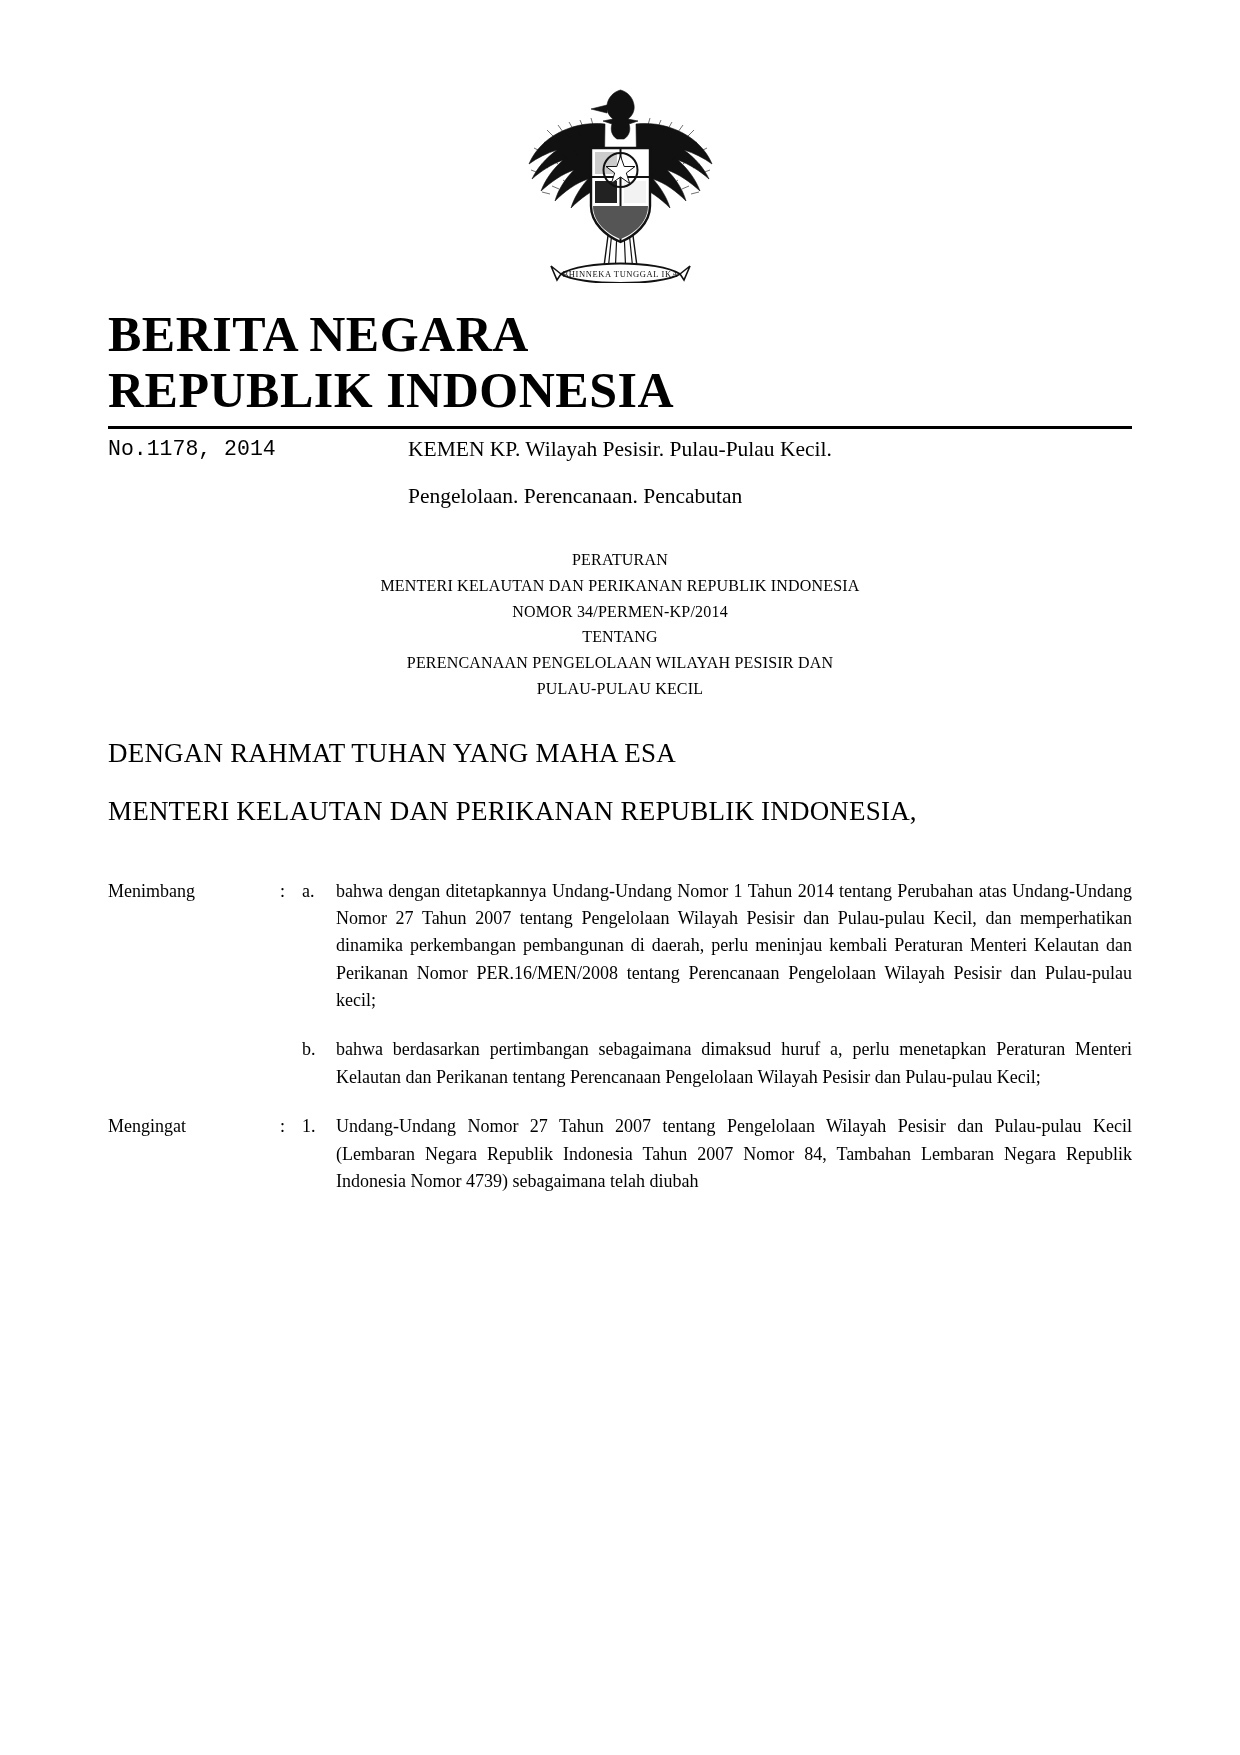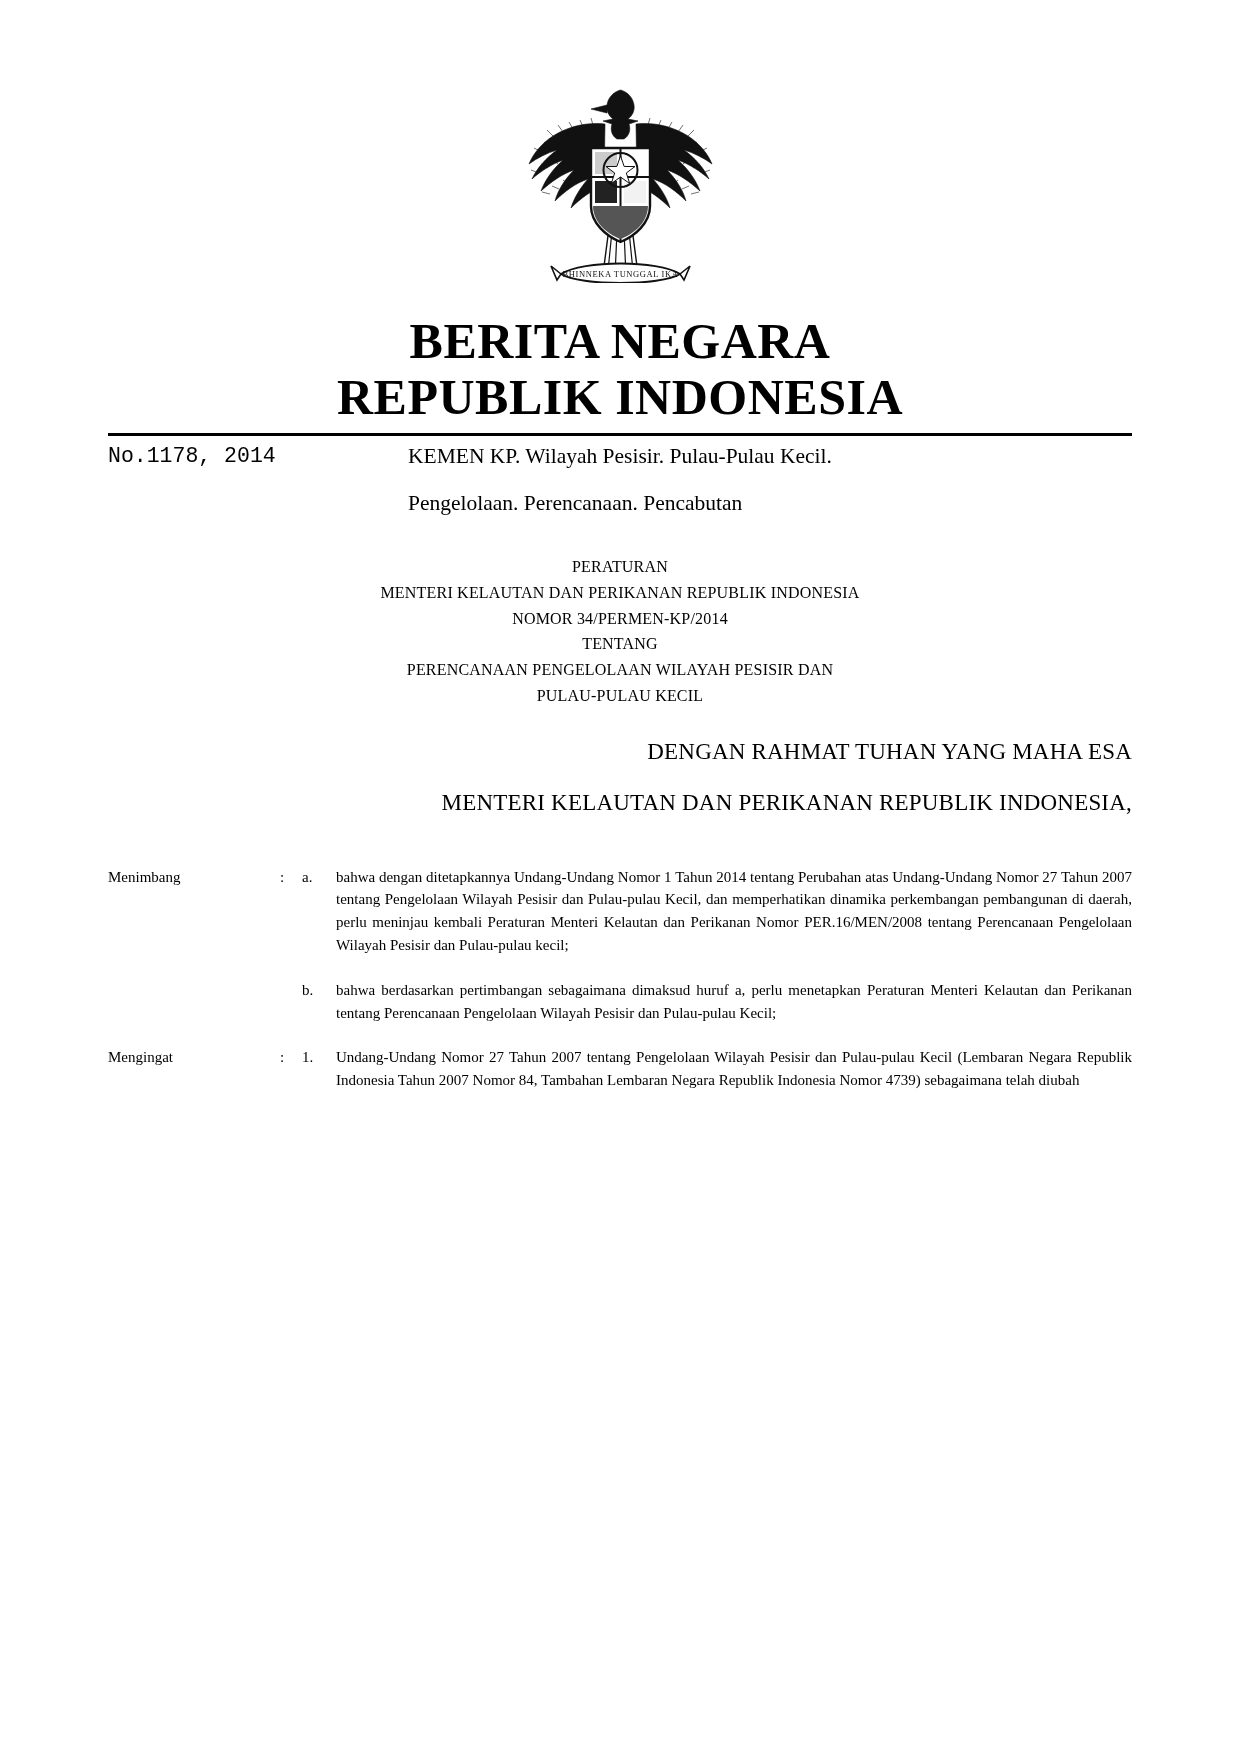--- a/index.html
+++ b/index.html
@@ -29,27 +29,27 @@
     height: 210px;
     margin-top: 8px;
   }
   .emblem {
     width: 215px;
     height: 205px;
     display: block;
   }
   
   .masthead {
-    text-align: center;
+    text-align: left;
     font-family: "Liberation Serif", serif;
     font-weight: bold;
     font-size: 50px;
     line-height: 1.12;
     letter-spacing: 0.5px;
-    margin-top: 25px;
+    margin-top: 18px;
   }
   .masthead .line2 {
     display: block;
   }
   .rule {
     border: none;
     border-top: 3px solid #000;
     margin: 8px 0 6px 0;
   }
   
@@ -77,32 +77,32 @@
   .title-block {
     text-align: center;
     font-size: 16px;
     line-height: 1.62;
     margin-top: 36px;
     letter-spacing: 0.2px;
   }
   .title-block div { white-space: nowrap; }
 
   .invocation {
-    text-align: right;
-    font-size: 23px;
+    text-align: left;
+    font-size: 27px;
     line-height: 1.62;
-    margin-top: 24px;
+    margin-top: 30px;
     letter-spacing: 0.2px;
   }
   .invocation div + div { margin-top: 14px; }
 
   
   .clauses {
     margin-top: 44px;
-    font-size: 15px;
+    font-size: 18px;
     line-height: 1.52;
   }
   .clause {
     display: flex;
     align-items: flex-start;
     margin-bottom: 22px;
   }
   .clause-label {
     flex: 0 0 172px;
     width: 172px;

